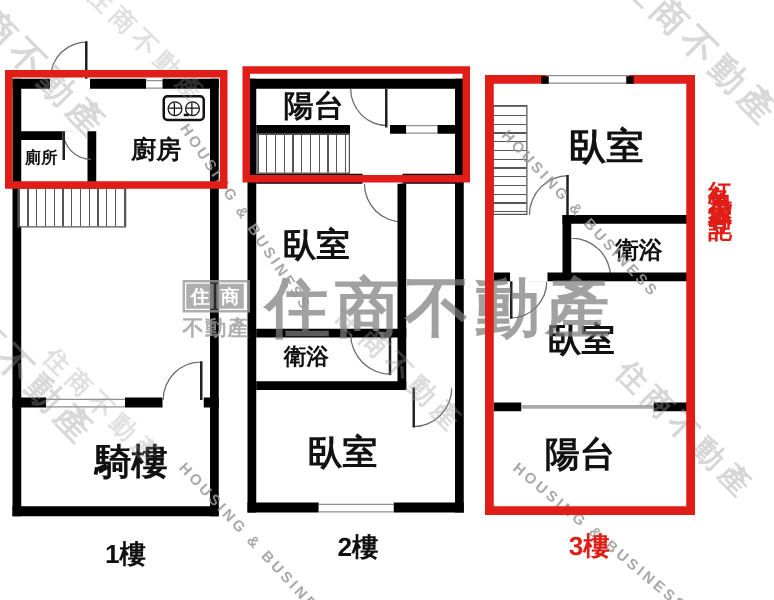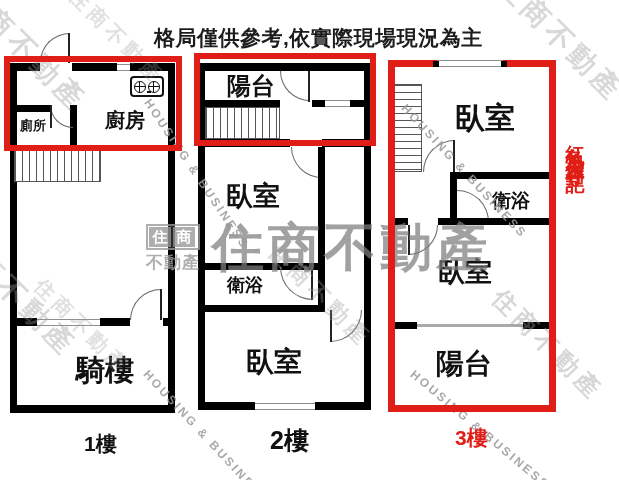--- a/index.html
+++ b/index.html
@@ -171,18 +171,17 @@
   <div class="redbox" style="left:4px;top:56px;width:178px;height:95px"></div>
   <div class="redbox" style="left:194px;top:53px;width:182px;height:93px"></div>
   <div class="redbox" style="left:388px;top:60px;width:168px;height:352px;border-width:7px"></div>
 
   <div class="win" style="left:437px;top:60px;width:66px;height:7px"></div>
   <div class="w" style="left:433px;top:61px;width:6px;height:6px"></div>
   <div class="w" style="left:501px;top:61px;width:6px;height:6px"></div>
 
   <div class="vnote">紅色為未保存登記</div>
 
-  <div class="lbl" style="left:154px;top:27px;font-size:21px;color:#1c1c1c;letter-spacing:.5px">格局僅供參考,依實際現場現況為主</div>
   <div class="lbl" style="left:84px;top:433px;font-size:21px">1樓</div>
-  <div class="lbl" style="left:270px;top:428px;font-size:25px">2樓</div>
+  <div class="lbl" style="left:270px;top:428px;font-size:21px">2樓</div>
   <div class="lbl" style="left:455px;top:427px;font-size:21px;color:var(--red)">3樓</div>
 
 </div>
 
 </body></html>

